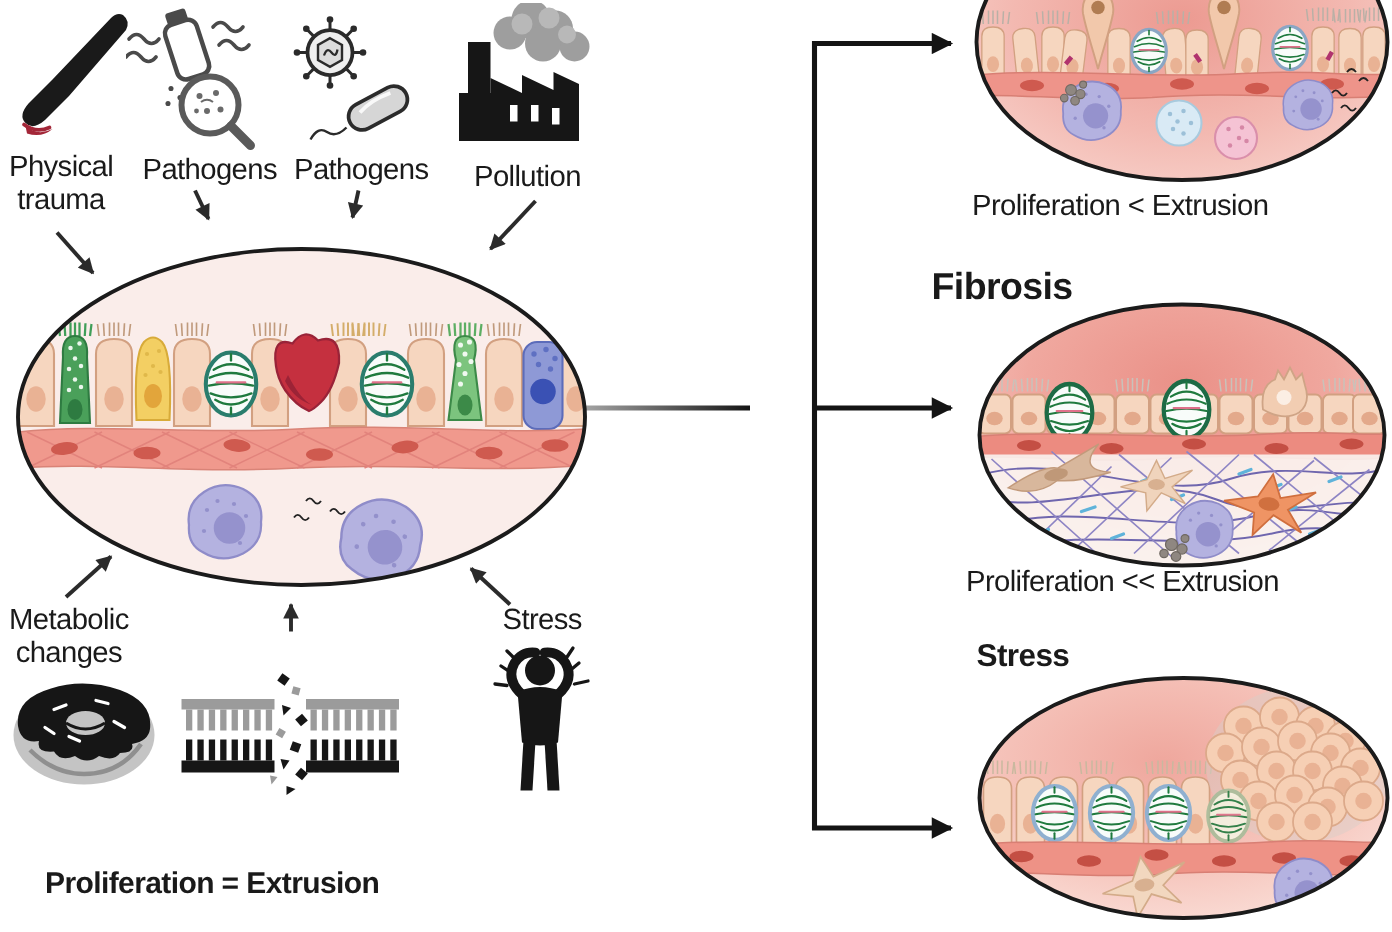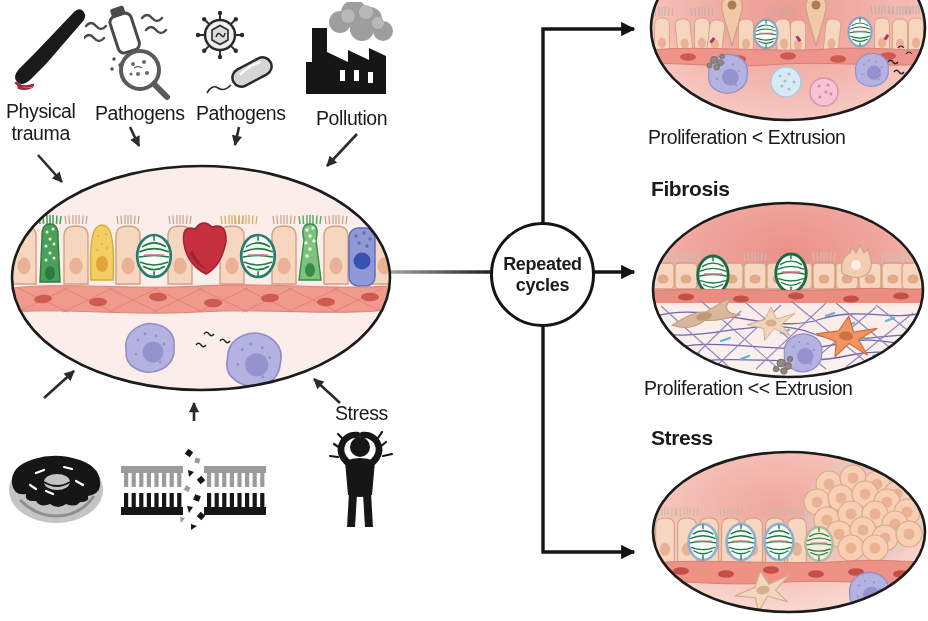--- a/index.html
+++ b/index.html
@@ -449,24 +449,20 @@
         <line x1="58" y1="2" x2="54" y2="8"></line>
     </g>
     <circle cx="36" cy="17" r="10" fill="#161616"></circle>
     <path d="M24,33 Q13,23 19,12 Q24,4 33,5" stroke="#161616" stroke-width="6.5" fill="none" stroke-linecap="round"></path>
     <path d="M48,33 Q59,23 53,12 Q48,4 39,5" stroke="#161616" stroke-width="6.5" fill="none" stroke-linecap="round"></path>
     <path d="M21,31 Q36,25 51,31 L48,65 Q36,69 24,65 Z" fill="#161616"></path>
     <path d="M25,63 L33,64 L31,97 L23,97 Z" fill="#161616"></path>
     <path d="M39,64 L47,63 L49,97 L41,97 Z" fill="#161616"></path>
   </svg>
 
-  <div id="hub">
-    <span>Repeated
-cycles</span>
-  </div>
 
   <svg class="panel" style="left:648px;top:-66px" width="280" height="188" viewBox="0 0 280 188">
     <defs>
         <clipPath id="clipInf">
           <ellipse cx="140" cy="94" rx="137" ry="92"></ellipse>
         </clipPath>
       </defs>
     <ellipse cx="140" cy="94" rx="137" ry="92" fill="url(#gInf)"></ellipse>
     <g clip-path="url(#clipInf)">
       <g>
@@ -789,19 +785,22 @@
       <use href="#debris" x="240" y="146"></use>
     </g>
     <ellipse cx="138" cy="82" rx="136" ry="80" fill="none" stroke="#1b1b1b" stroke-width="2.6"></ellipse>
   </svg>
 
   <div class="lbl" style="left:6px;top:101px">Physical
 trauma</div>
   <div class="lbl" style="left:95px;top:103px">Pathogens</div>
   <div class="lbl" style="left:196px;top:103px">Pathogens</div>
   <div class="lbl" style="left:316px;top:108px">Pollution</div>
+  <div class="lbl" style="left:6px;top:403px">Metabolic
+changes</div>
   <div class="lbl" style="left:335px;top:403px">Stress</div>
+  <div class="lbl b ctr" style="left:30px;top:578px;width:340px;font-size:20px">Proliferation = Extrusion</div>
   <div class="lbl ctr" style="left:648px;top:127px;width:280px">Proliferation &lt; Extrusion</div>
-  <div class="lbl b ctr" style="left:651px;top:177px;width:276px;font-size:21px">Fibrosis</div>
+  <div class="lbl b ctr" style="left:621px;top:177px;width:276px;font-size:25px">Fibrosis</div>
   <div class="lbl ctr" style="left:644px;top:378px;width:290px">Proliferation &lt;&lt; Extrusion</div>
   <div class="lbl b ctr" style="left:651px;top:426px;width:276px;font-size:21px">Stress</div>
 
 </div>
 
 </body></html>

